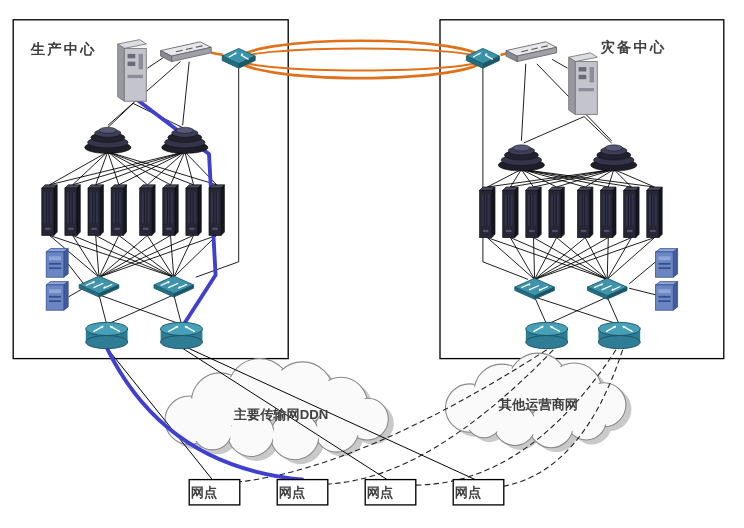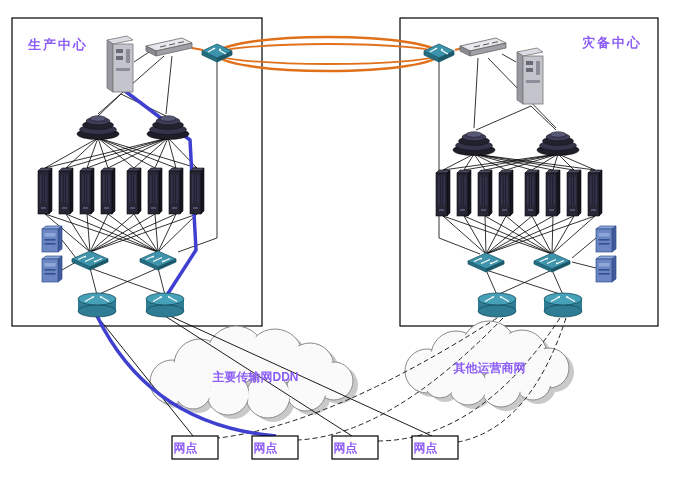--- a/index.html
+++ b/index.html
@@ -1,22 +1,22 @@
 <!DOCTYPE html>
 <html><head>
 <meta charset="utf-8">
 <style>
   html,body{margin:0;padding:0;background:#ffffff;}
   #stage{position:relative;width:676px;height:480px;background:#ffffff;overflow:hidden;
          font-family:"Liberation Sans",sans-serif;}
   #stage svg{position:absolute;left:0;top:0;}
-  .lbl{position:absolute;font-weight:bold;color:#8b5cf6;white-space:nowrap;}
+  .lbl{position:absolute;font-weight:bold;color:#404040;white-space:nowrap;}
   .lbl-center{text-align:center;white-space:normal;}
   #lbl-prod{left:28px;top:36px;font-size:13px;letter-spacing:2px;}
-  #lbl-dr{left:546px;top:34px;font-size:13px;letter-spacing:2px;margin-left:36px;}
+  #lbl-dr{left:546px;top:34px;font-size:13px;letter-spacing:2px;}
   #lbl-cloud1{left:183px;top:369px;width:145px;font-size:12px;text-align:center;}
   #lbl-cloud2{left:427px;top:360px;width:125px;font-size:12px;text-align:center;}
   .lbl-branch{top:440px;width:27px;font-size:12px;text-align:center;}
   #lbl-b1{left:172px;} #lbl-b2{left:252px;} #lbl-b3{left:332px;} #lbl-b4{left:412px;}
 </style>
 </head>
 <body>
 
 <div id="stage">
 

